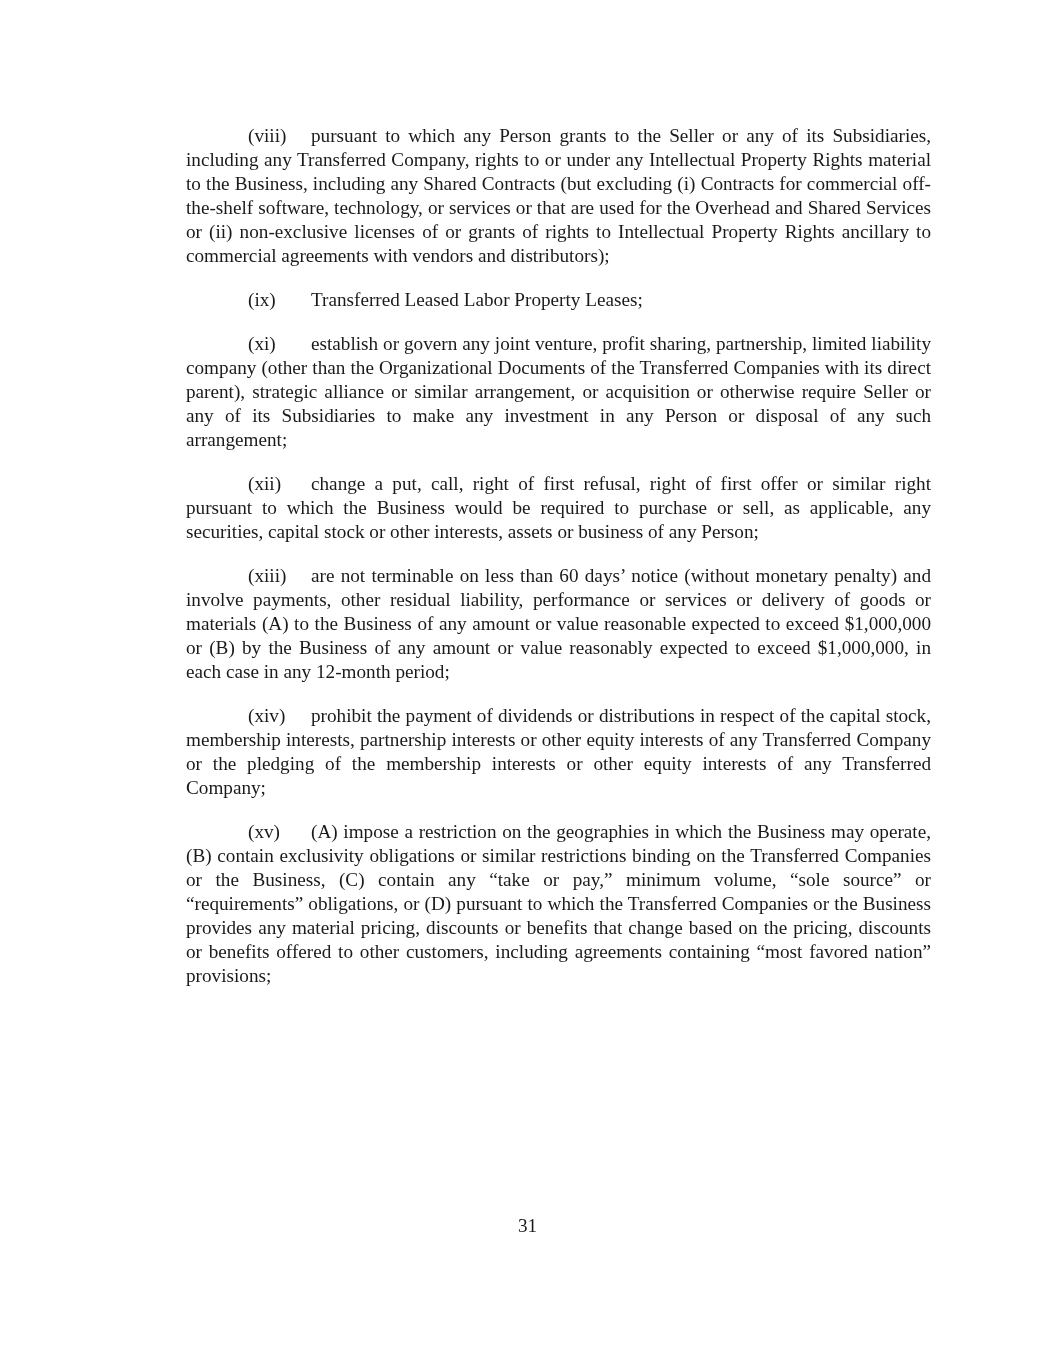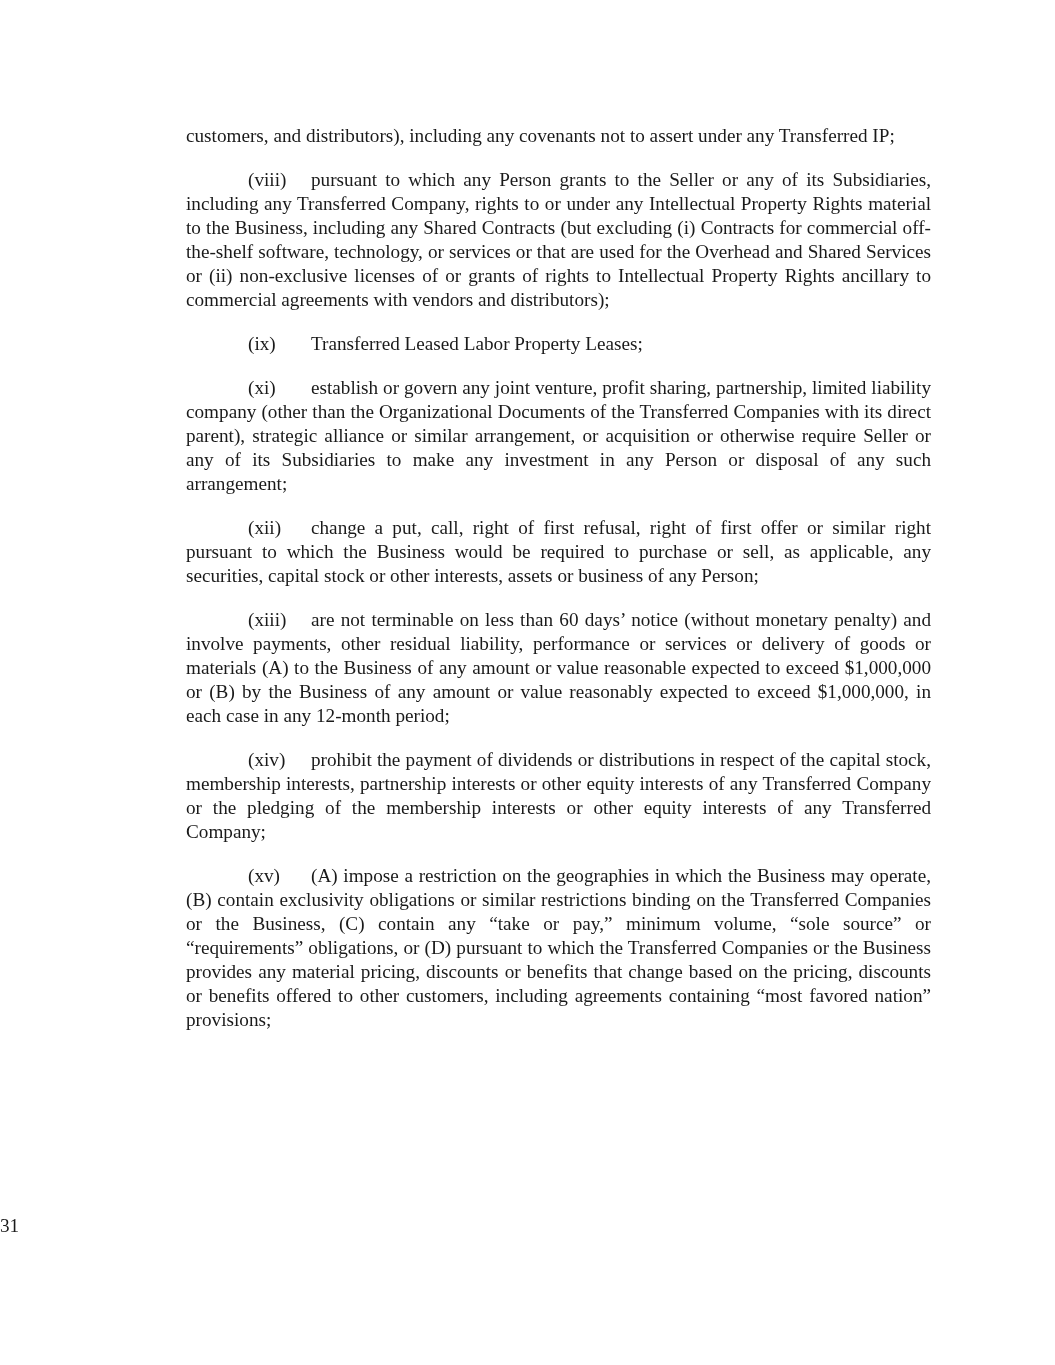--- a/index.html
+++ b/index.html
@@ -37,30 +37,29 @@
     .num {
       display: inline-block;
       width: 63px;
       text-indent: 0;
     }
     .page-number {
       position: absolute;
       top: 1214px;
       left: 0;
       width: 1055px;
-      text-align: left;
+      text-align: center;
       font-size: 19.2px;
       line-height: 24px;
     }
   </style>
 </head>
 <body>
 
 <div class="page">
-  <p class="para">customers, and distributors), including any covenants not to assert under any Transferred IP;</p>
 
   <p class="para indented"><span class="num">(viii)</span><span>pursuant to which any Person grants to the Seller or any of its Subsidiaries, including any Transferred Company, rights to or under any Intellectual Property Rights material to the Business, including any Shared Contracts (but excluding (i) Contracts for commercial off-the-shelf software, technology, or services or that are used for the Overhead and Shared Services or (ii) non-exclusive licenses of or grants of rights to Intellectual Property Rights ancillary to commercial agreements with vendors and distributors);</span></p>
 
   <p class="para indented"><span class="num">(ix)</span><span>Transferred Leased Labor Property Leases;</span></p>
 
 
   <p class="para indented"><span class="num">(xi)</span><span>establish or govern any joint venture, profit sharing, partnership, limited liability company (other than the Organizational Documents of the Transferred Companies with its direct parent), strategic alliance or similar arrangement, or acquisition or otherwise require Seller or any of its Subsidiaries to make any investment in any Person or disposal of any such arrangement;</span></p>
 
   <p class="para indented"><span class="num">(xii)</span><span>change a put, call, right of first refusal, right of first offer or similar right pursuant to which the Business would be required to purchase or sell, as applicable, any securities, capital stock or other interests, assets or business of any Person;</span></p>
 

